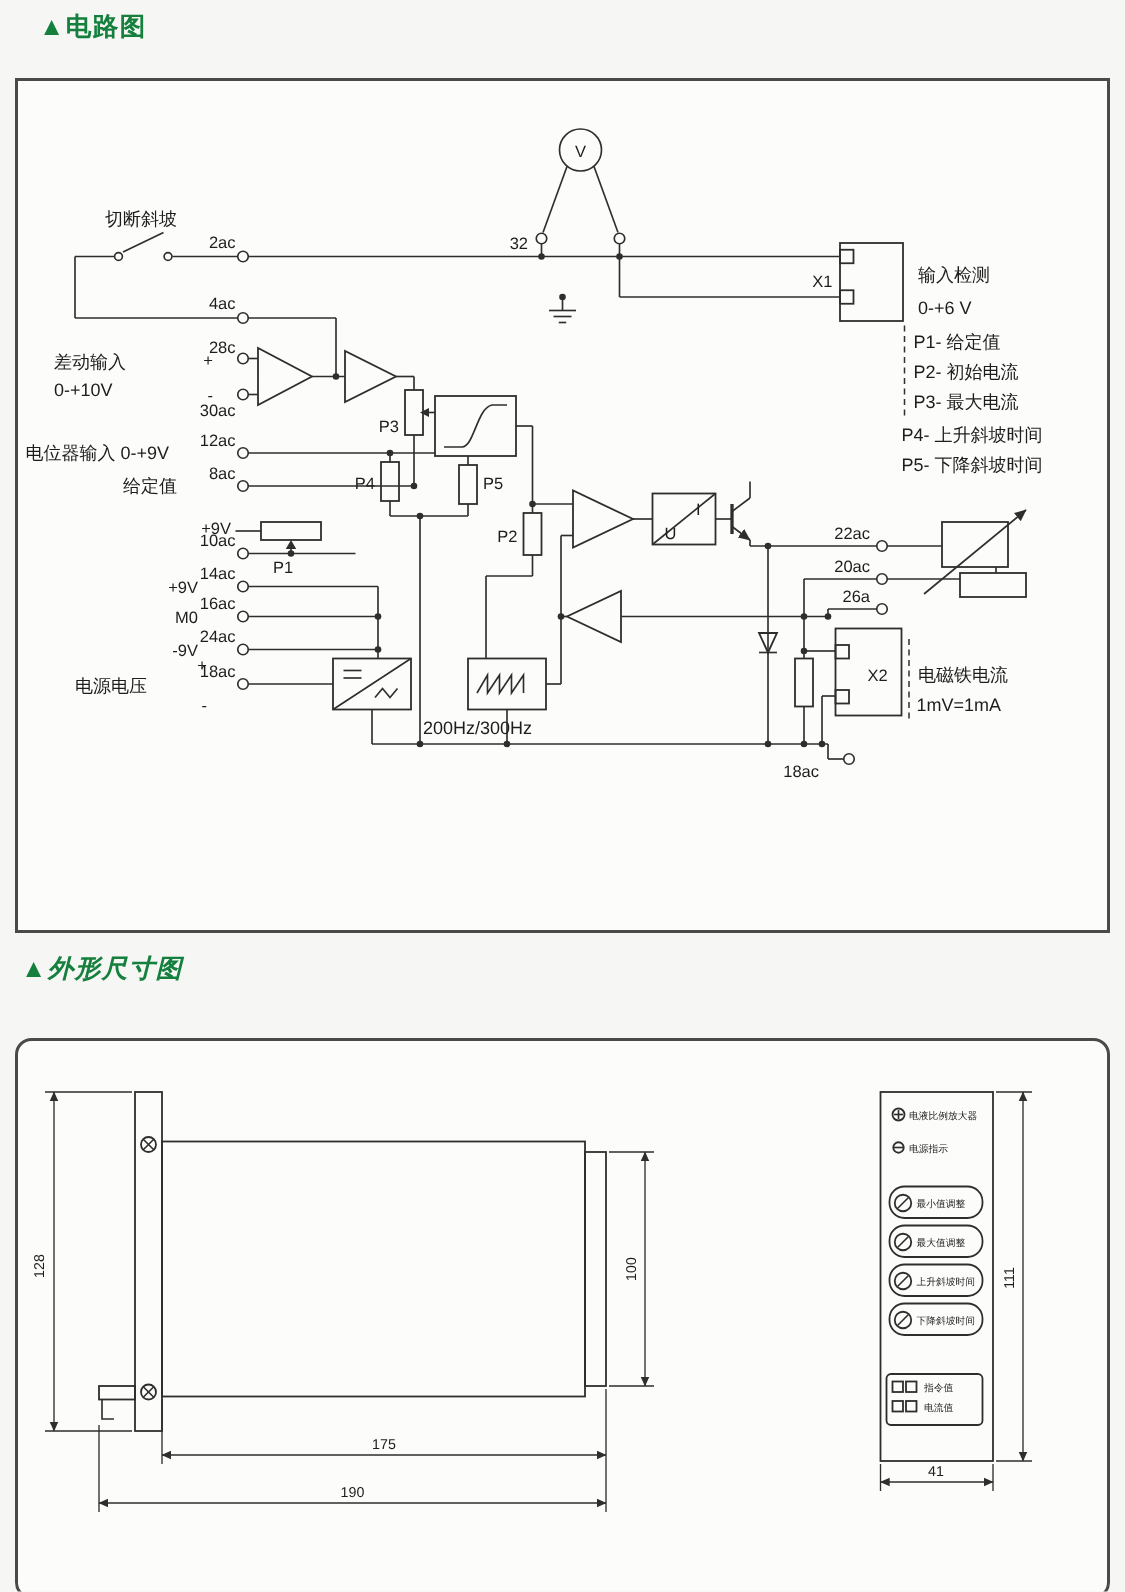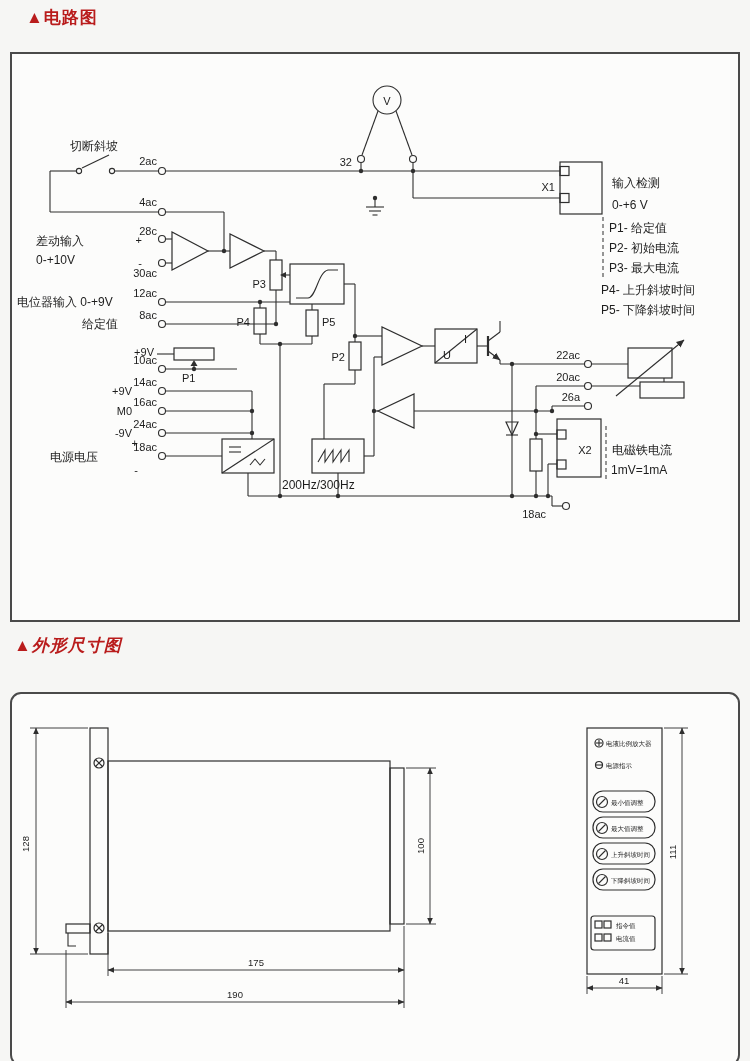--- a/index.html
+++ b/index.html
@@ -1,18 +1,18 @@
 <!DOCTYPE html>
 <html><head>
 <meta charset="utf-8">
 <style>
   html,body{margin:0;padding:0;}
   body{background:#f6f6f4;font-family:"Liberation Sans",sans-serif;}
   .page{position:relative;width:750px;height:1061px;background:#f6f6f4;overflow:hidden;}
-  .heading{position:absolute;font-size:17px;font-weight:bold;color:#b91c1c;letter-spacing:1px;}
+  .heading{position:absolute;font-size:17px;font-weight:bold;color:#15803d;letter-spacing:1px;}
   .panel{position:absolute;background:#fcfcfb;border:2px solid #4a4a4a;box-sizing:border-box;}
   svg{display:block;}
   .w{stroke:#2e2e2e;stroke-width:1.1;fill:none;}
   .w2{stroke:#2e2e2e;stroke-width:2.2;fill:none;}
   .dash{stroke:#2e2e2e;stroke-width:1;fill:none;stroke-dasharray:4 3;}
   .dot{fill:#2e2e2e;stroke:none;}
   .term{fill:#fcfcfb;stroke:#2e2e2e;stroke-width:1.1;}
   .box{fill:none;stroke:#2e2e2e;stroke-width:1.2;}
   .t{font:11px "Liberation Sans",sans-serif;fill:#1d1d1d;}
   .tc{font:12px "Liberation Sans",sans-serif;fill:#1d1d1d;}

